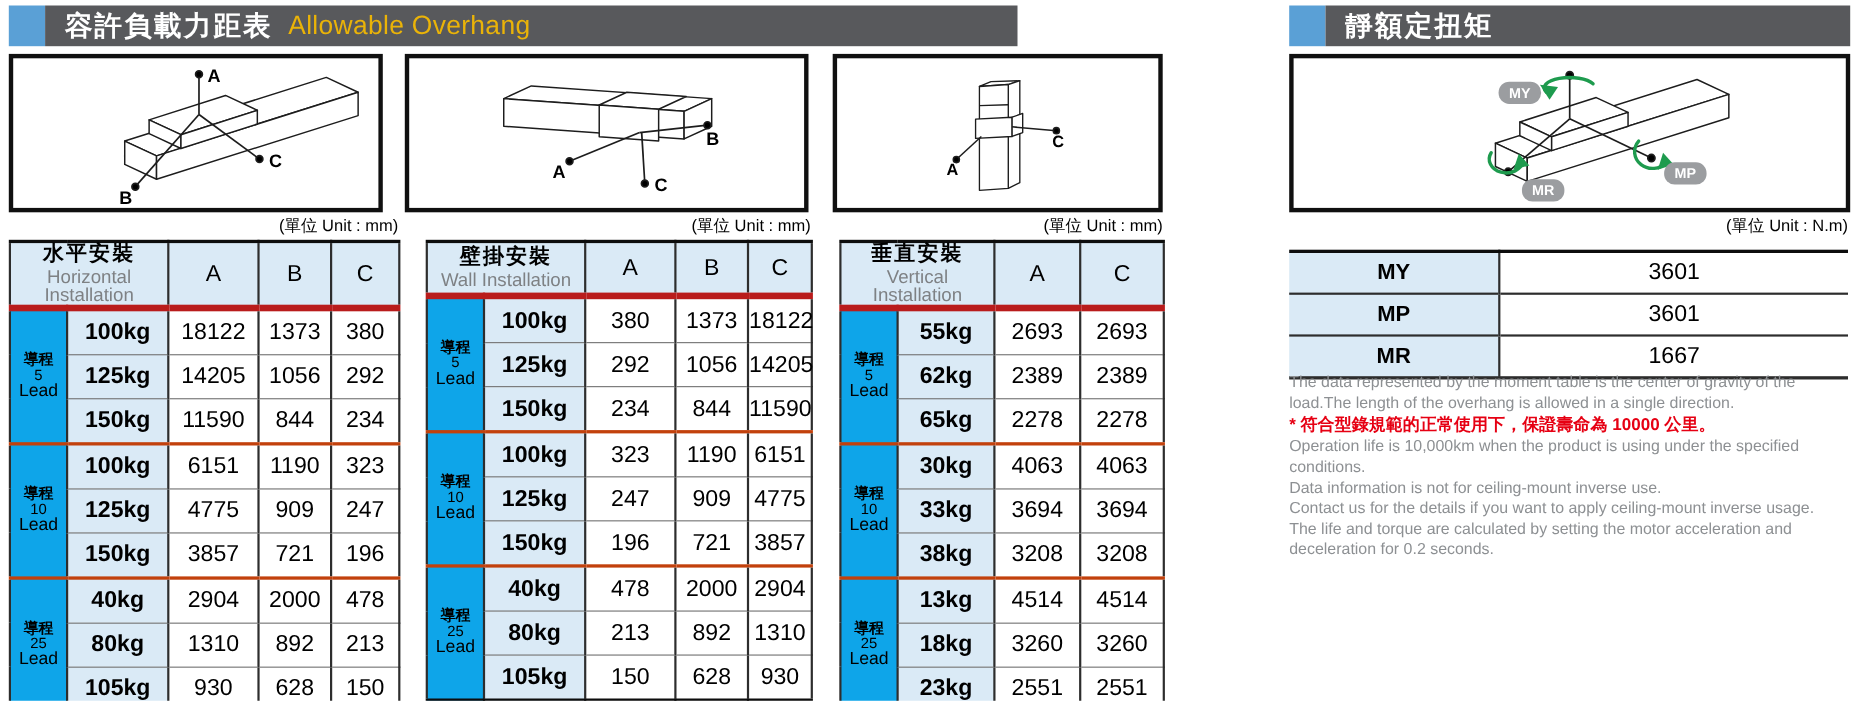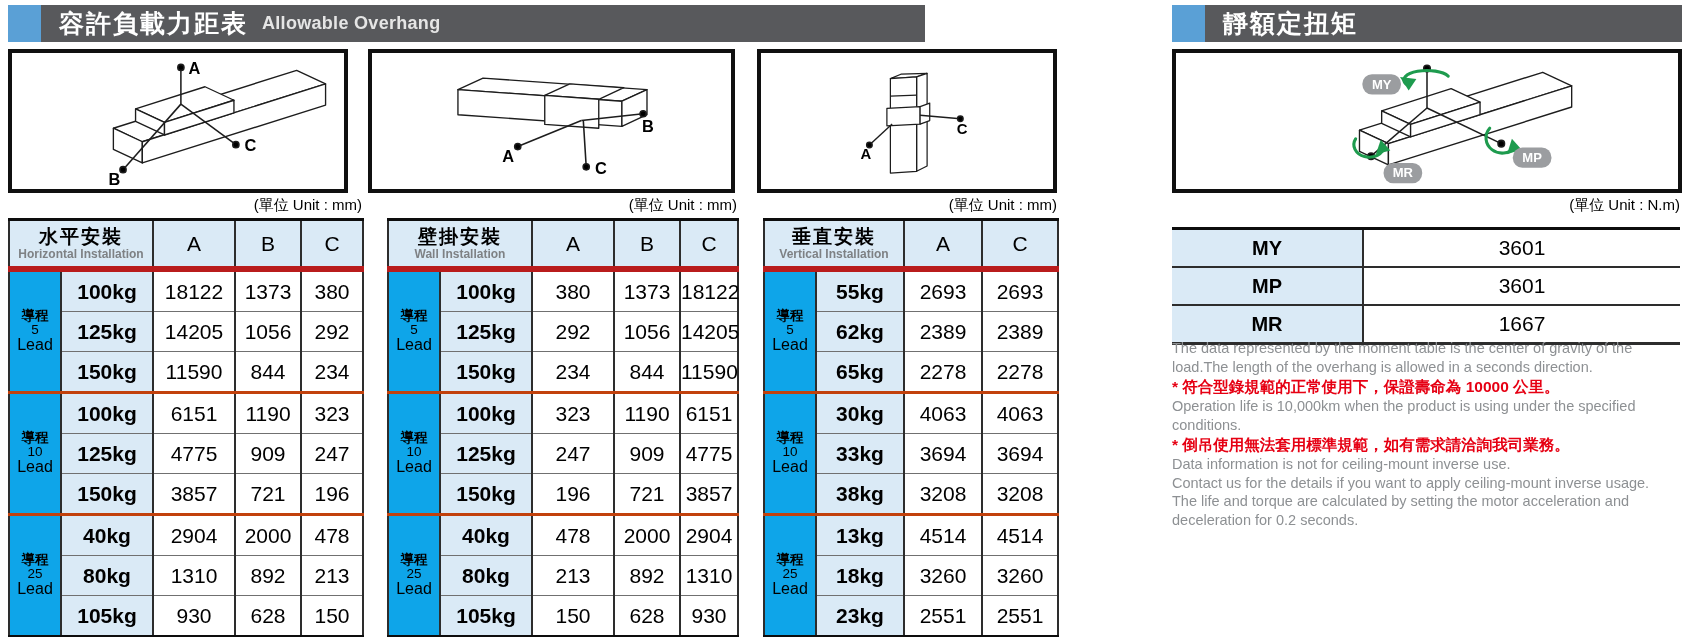--- a/index.html
+++ b/index.html
@@ -3,21 +3,21 @@
 <meta charset="utf-8">
 <style>
   html,body{margin:0;padding:0}
   body{position:relative;width:1687px;height:637px;background:#fff;overflow:hidden;
        font-family:"Liberation Sans","DejaVu Sans",sans-serif;color:#000}
   
   .hdr{position:absolute;top:5px;height:37px;display:flex}
   .hdr .sq{width:33px;background:#5aa0d6}
   .hdr .bar{flex:1;background:#58595c;display:flex;align-items:center;gap:14px;padding-left:18px}
   .hdr .tzh{color:#fff;font-weight:bold;font-size:25px;letter-spacing:2px;white-space:nowrap}
-  .hdr .ten{color:#e5e5e5;font-weight:bold;font-size:18px;letter-spacing:.3px;white-space:nowrap}
+  .hdr .ten{color:#eab308;font-weight:normal;font-size:24px;letter-spacing:.3px;white-space:nowrap}
   #hdr-left{left:8px;width:917px}
   #hdr-right{left:1172px;width:510px}
   
   .dbox{position:absolute;top:49px;height:144px;border:4px solid #101010;background:#fff;box-sizing:border-box}
   #db1{left:8px;width:340px}
   #db2{left:368px;width:367px}
   #db3{left:757px;width:300px}
   #db4{left:1172px;width:510px}
   .dbox svg{width:100%;height:100%;display:block}
   .dbox text{font-family:"Liberation Sans","DejaVu Sans",sans-serif;font-weight:bold;font-size:17px;fill:#000}
@@ -30,21 +30,21 @@
   #u4{left:1172px;width:508px}
   
   .otable{position:absolute;top:218px;border-collapse:collapse;table-layout:fixed;background:#fff;
           border:2px solid #2d2d2d;border-top:3px solid #0d0d0d;border-bottom:3px solid #0d0d0d}
   #t1{left:8px;width:354px}
   #t2{left:387px;width:350px}
   #t3{left:763px;width:294px}
   .otable th,.otable td{border-left:2px solid #2d2d2d;padding:0;text-align:center;vertical-align:middle}
   .otable thead th{background:#daeaf6;border-bottom:6px solid #b91c1c;height:45px}
   .tname .zh{font-size:19px;font-weight:bold;letter-spacing:2px;line-height:1.1}
-  .tname .en{font-size:12px;font-weight:bold;color:#7e8184;margin-top:1px;line-height:1}
+  .tname .en{font-size:17px;font-weight:normal;color:#7e8184;margin-top:1px;line-height:1}
   .colh{font-size:21px;font-weight:normal}
   .otable tbody td{height:39px;font-size:21px;border-top:1px solid #707070}
   .otable tbody tr.grp td{border-top:3px solid #c2410c}
   .lead{background:#0ea5e9;line-height:1.05}
   .lead .lz{font-size:13.5px;font-weight:bold}
   .lead .ln{font-size:13.5px}
   .lead .le{font-size:16px}
   .load{background:#daeaf6;font-weight:bold;font-size:19px}
   
   .mtable{position:absolute;left:1172px;top:227px;width:508px;border-collapse:collapse;table-layout:fixed;
@@ -464,20 +464,19 @@
       <td class="mval">3601</td>
     </tr>
     <tr>
       <td class="mlabel">MR</td>
       <td class="mval">1667</td>
     </tr>
   </tbody>
 </table>
 
 <div class="notes">
-  <p class="nen">The data represented by the moment table is the center of gravity of the load.The length of the overhang is allowed in a seconds direction.</p>
+  <p class="nen">The data represented by the moment table is the center of gravity of the load.The length of the overhang is allowed in a single direction.</p>
   <p class="nzh">* 符合型錄規範的正常使用下，保證壽命為 10000 公里。</p>
   <p class="nen">Operation life is 10,000km when the product is using under the specified conditions.</p>
-  <p class="nzh">* 倒吊使用無法套用標準規範，如有需求請洽詢我司業務。</p>
   <p class="nen">Data information is not for ceiling-mount inverse use.
 Contact us for the details if you want to apply ceiling-mount inverse usage.</p>
   <p class="nen">The life and torque are calculated by setting the motor acceleration and deceleration for 0.2 seconds.</p>
 </div>
 
 </body></html>

